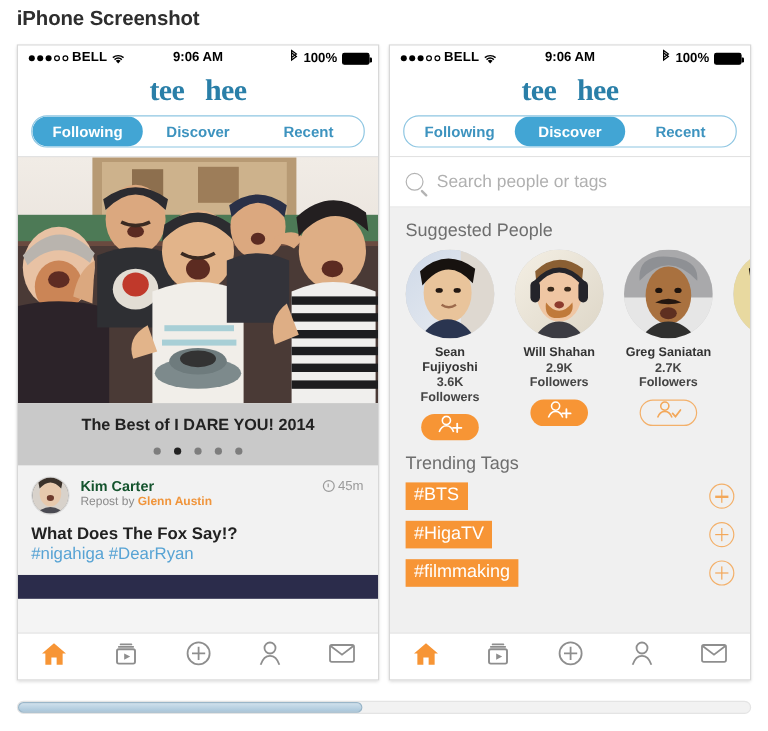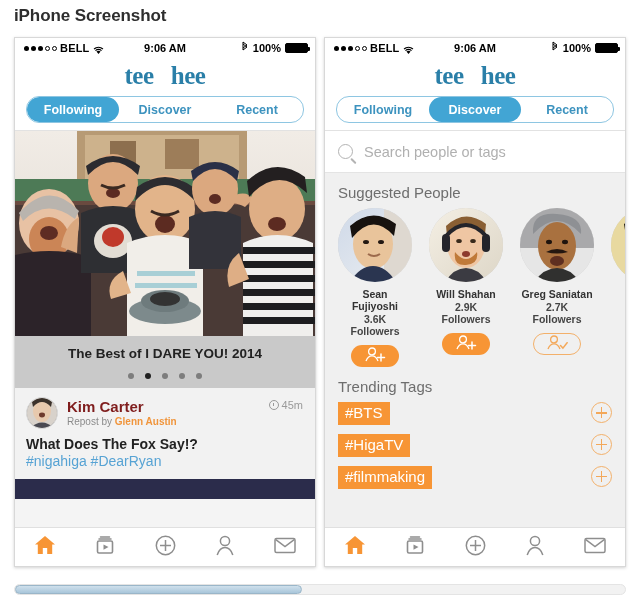--- a/index.html
+++ b/index.html
@@ -162,21 +162,21 @@
     position: relative;
   }
   .post-head { display: flex; align-items: flex-start; }
   .avatar-sm {
     width: 30px; height: 30px; border-radius: 50%;
     background: #8d8d8d; overflow: hidden; flex: none;
     border: 1px solid #ddd;
   }
   .avatar-sm svg { display: block; width: 100%; height: 100%; }
   .post-meta { margin-left: 9px; padding-top: 1px; }
-  .post-user { font-size: 15px; font-weight: bold; color: #7f1d1d; }
+  .post-user { font-size: 12px; font-weight: bold; color: #14532d; }
   .post-repost { font-size: 10px; color: #8b8b8b; margin-top: 1px; }
   .post-repost b { color: #f0953c; font-weight: bold; }
   .post-time {
     position: absolute; right: 12px; top: 11px;
     font-size: 11px; color: #9a9a9a;
     display: flex; align-items: center; gap: 3px;
   }
   .clock-ic {
     width: 10px; height: 10px; border: 1.2px solid #9a9a9a;
     border-radius: 50%; position: relative; box-sizing: border-box;
@@ -253,21 +253,21 @@
     cursor: pointer;
   }
   .follow-btn.following {
     background: transparent;
     border: 1.4px solid #f3b06a;
     box-sizing: border-box;
   }
 
   .tags { padding: 0 13px 0 13px; }
   .tag-row {
-    display: flex; justify-content: space-between;
+    display: flex; align-items: center; justify-content: space-between;
     margin-bottom: 9px;
   }
   .tag-chip {
     background: #f79535;
     color: #ffffff;
     font-size: 15px;
     padding: 3px 7px 4px 7px;
     line-height: 1.05;
   }
   .plus-btn {

